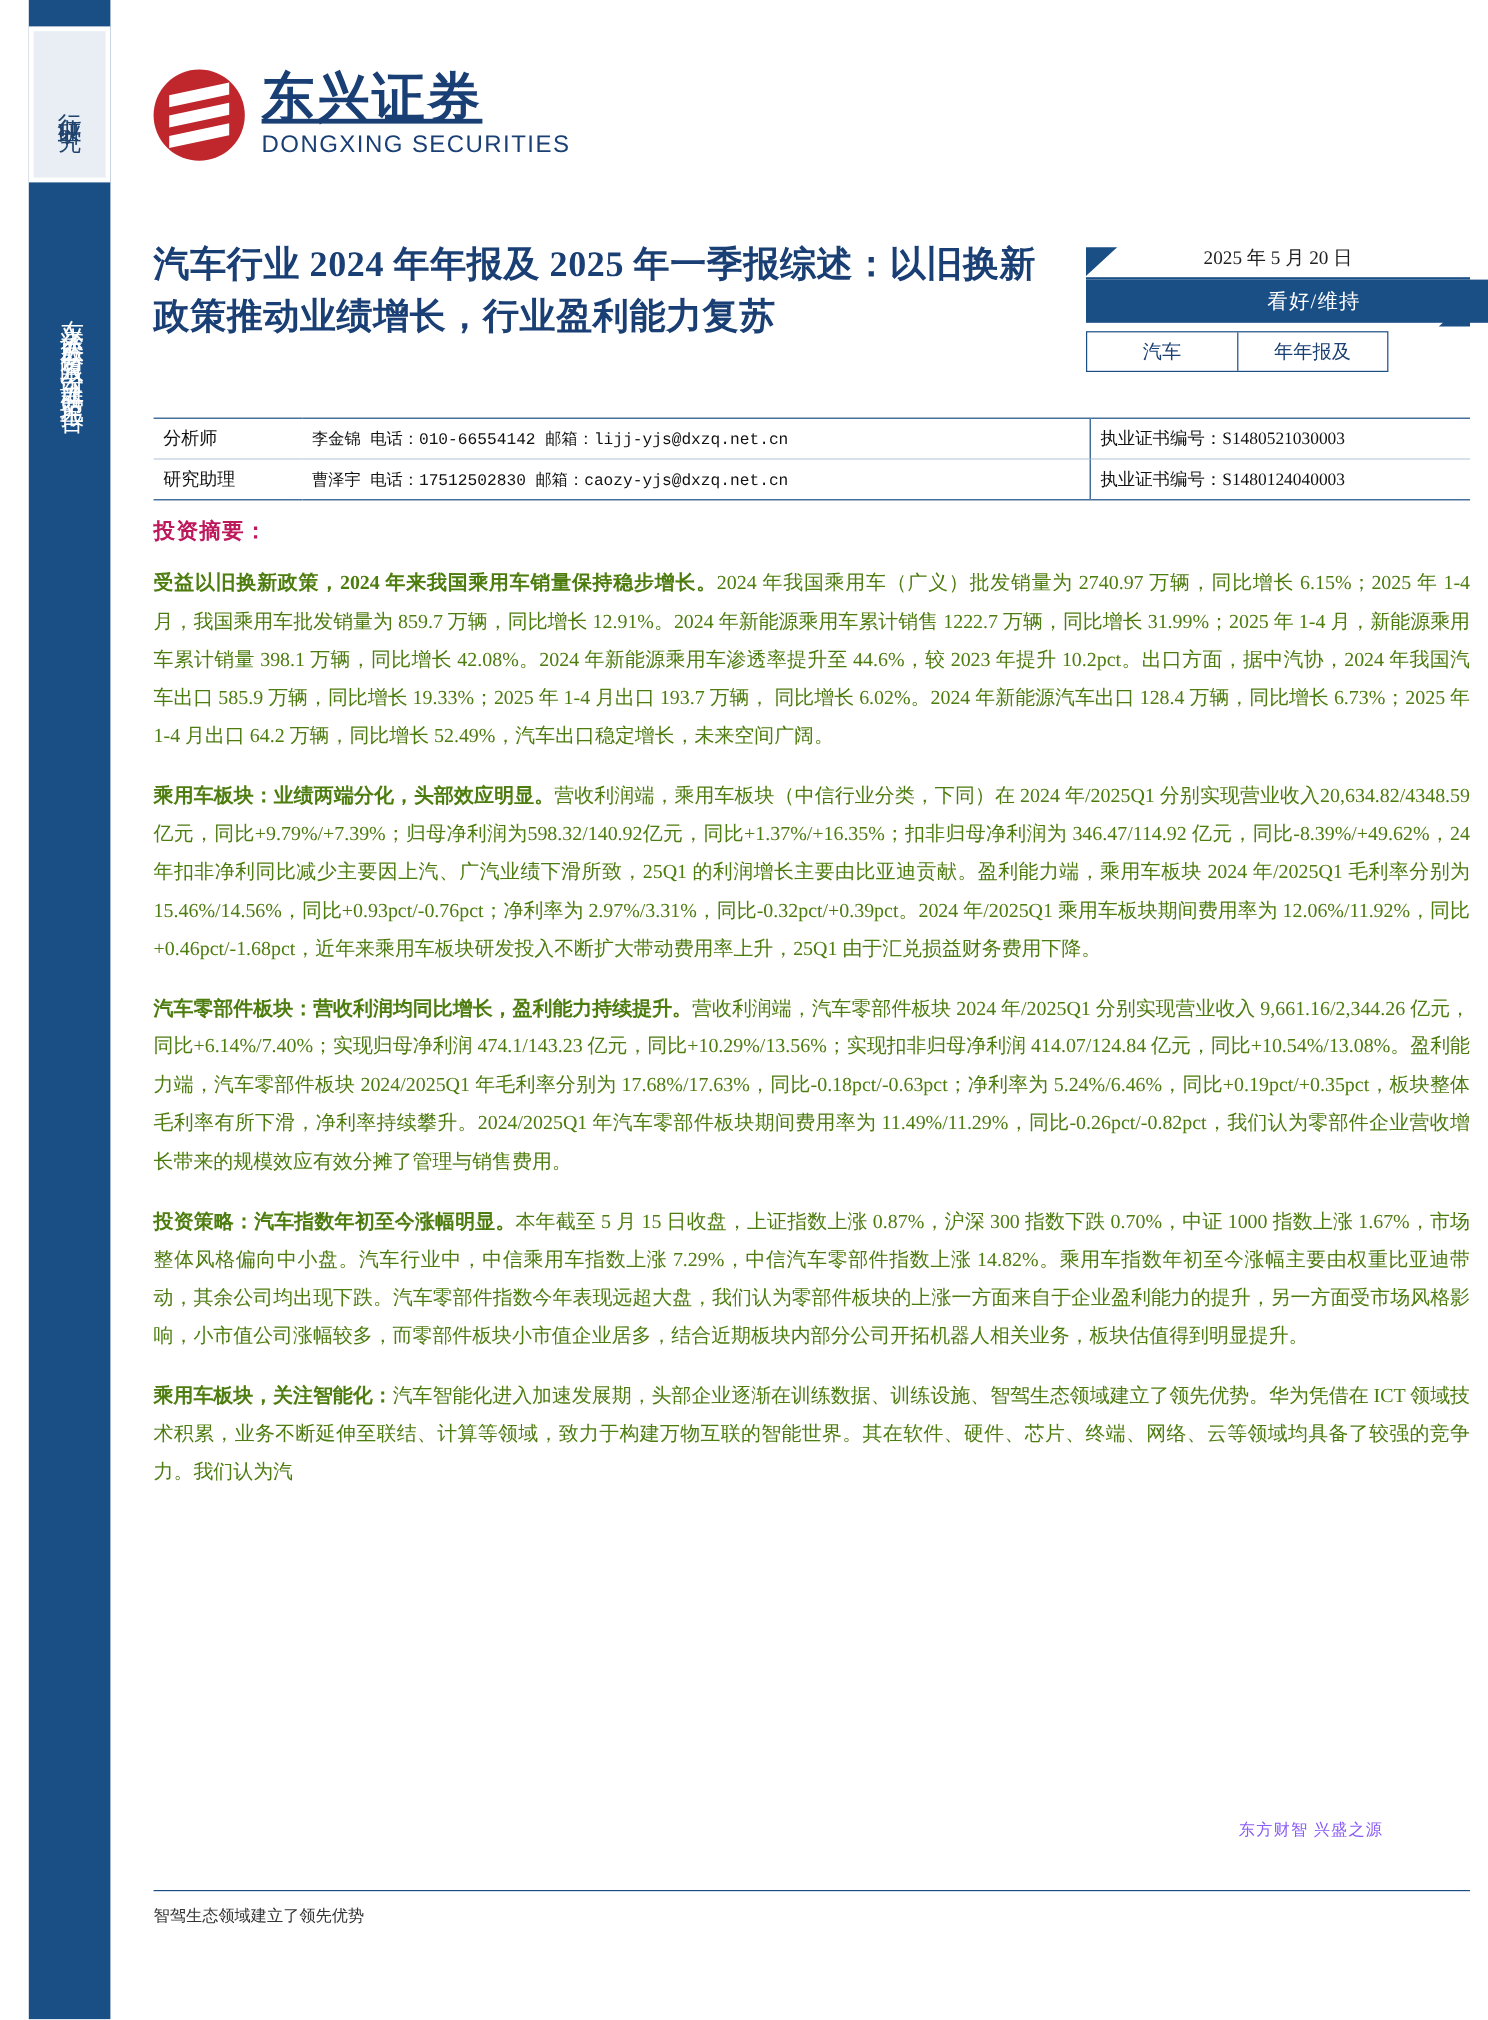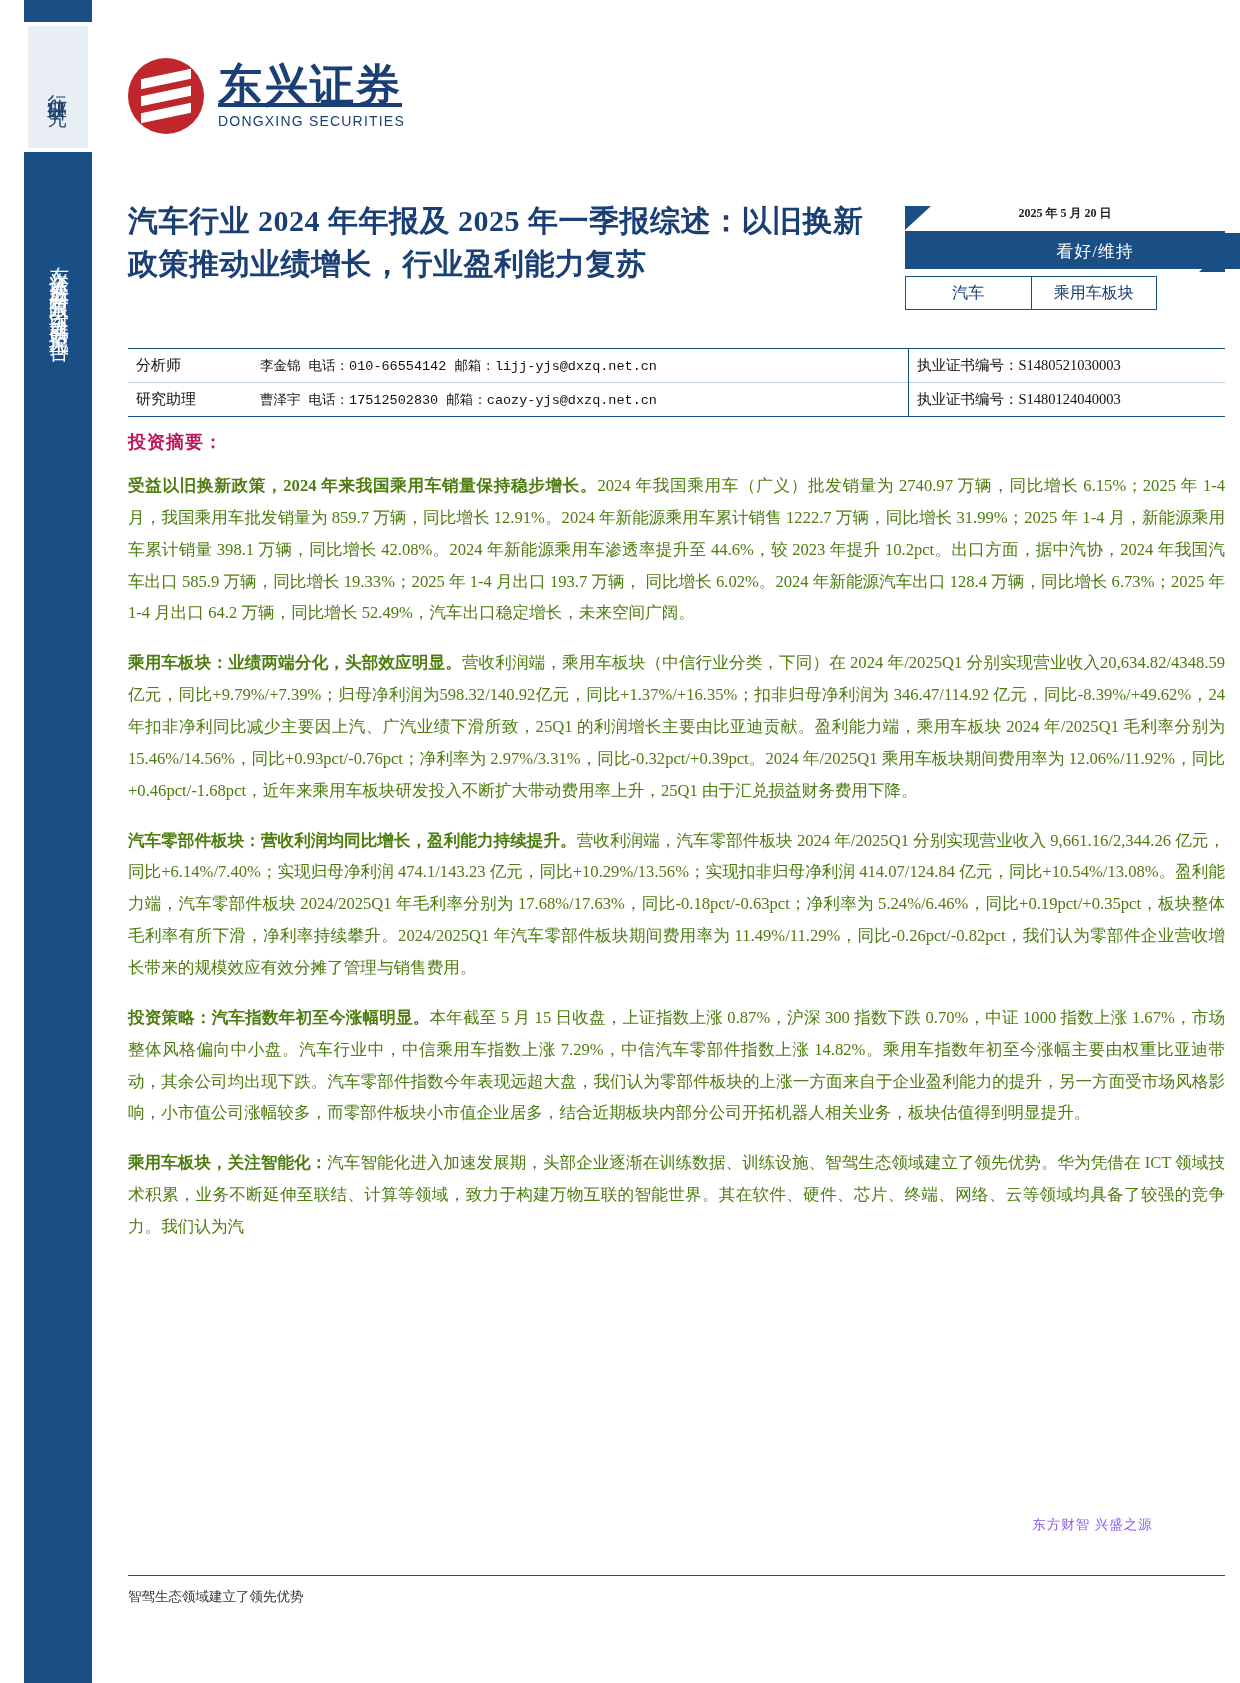--- a/index.html
+++ b/index.html
@@ -102,21 +102,21 @@
   .logo-text-cn {
     font-size: 44px;
     font-weight: bold;
     color: #1a3f74;
     letter-spacing: 2px;
     line-height: 1.05;
     font-family: "Liberation Serif", "DejaVu Serif", serif;
     text-decoration: underline;
   }
   .logo-text-en {
-    font-size: 14px;
+    font-size: 20px;
     color: #1a3f74;
     letter-spacing: 1.2px;
     font-family: "Liberation Sans", sans-serif;
     margin-top: 4px;
   }
 
   
   .title {
     position: absolute;
     left: 128px;
@@ -128,24 +128,23 @@
     line-height: 1.42;
     letter-spacing: 0.5px;
   }
 
   
   .date-line {
     position: absolute;
     left: 905px;
     top: 205px;
     width: 320px;
-    font-size: 12px;
+    font-size: 16px;
     color: #222;
     text-align: center;
-    font-weight: bold;
   }
   .date-underline {
     position: absolute;
     left: 905px;
     top: 231px;
     width: 320px;
     height: 2px;
     background: #1a4f86;
   }
   .tri-left {
@@ -302,21 +301,21 @@
 
   <div class="title">汽车行业 2024 年年报及 2025 年一季报综述：以旧换新政策推动业绩增长，行业盈利能力复苏</div>
 
   <div class="tri-left"></div>
   <div class="date-line">2025 年 5 月 20 日</div>
   <div class="date-underline"></div>
   <div class="rating-box">看好/维持</div>
   <div class="tri-right"></div>
   <div class="tag-row">
     <div class="tag-cell">汽车</div>
-    <div class="tag-cell">乘用车板块</div>
+    <div class="tag-cell">年年报及</div>
   </div>
 
   <table class="analyst-table">
     <tbody>
         <tr>
       <td class="col-role">分析师</td>
       <td class="mono">李金锦  电话：010-66554142    邮箱：lijj-yjs@dxzq.net.cn</td>
       <td class="col-sep">执业证书编号：S1480521030003</td>
     </tr>
     <tr>

